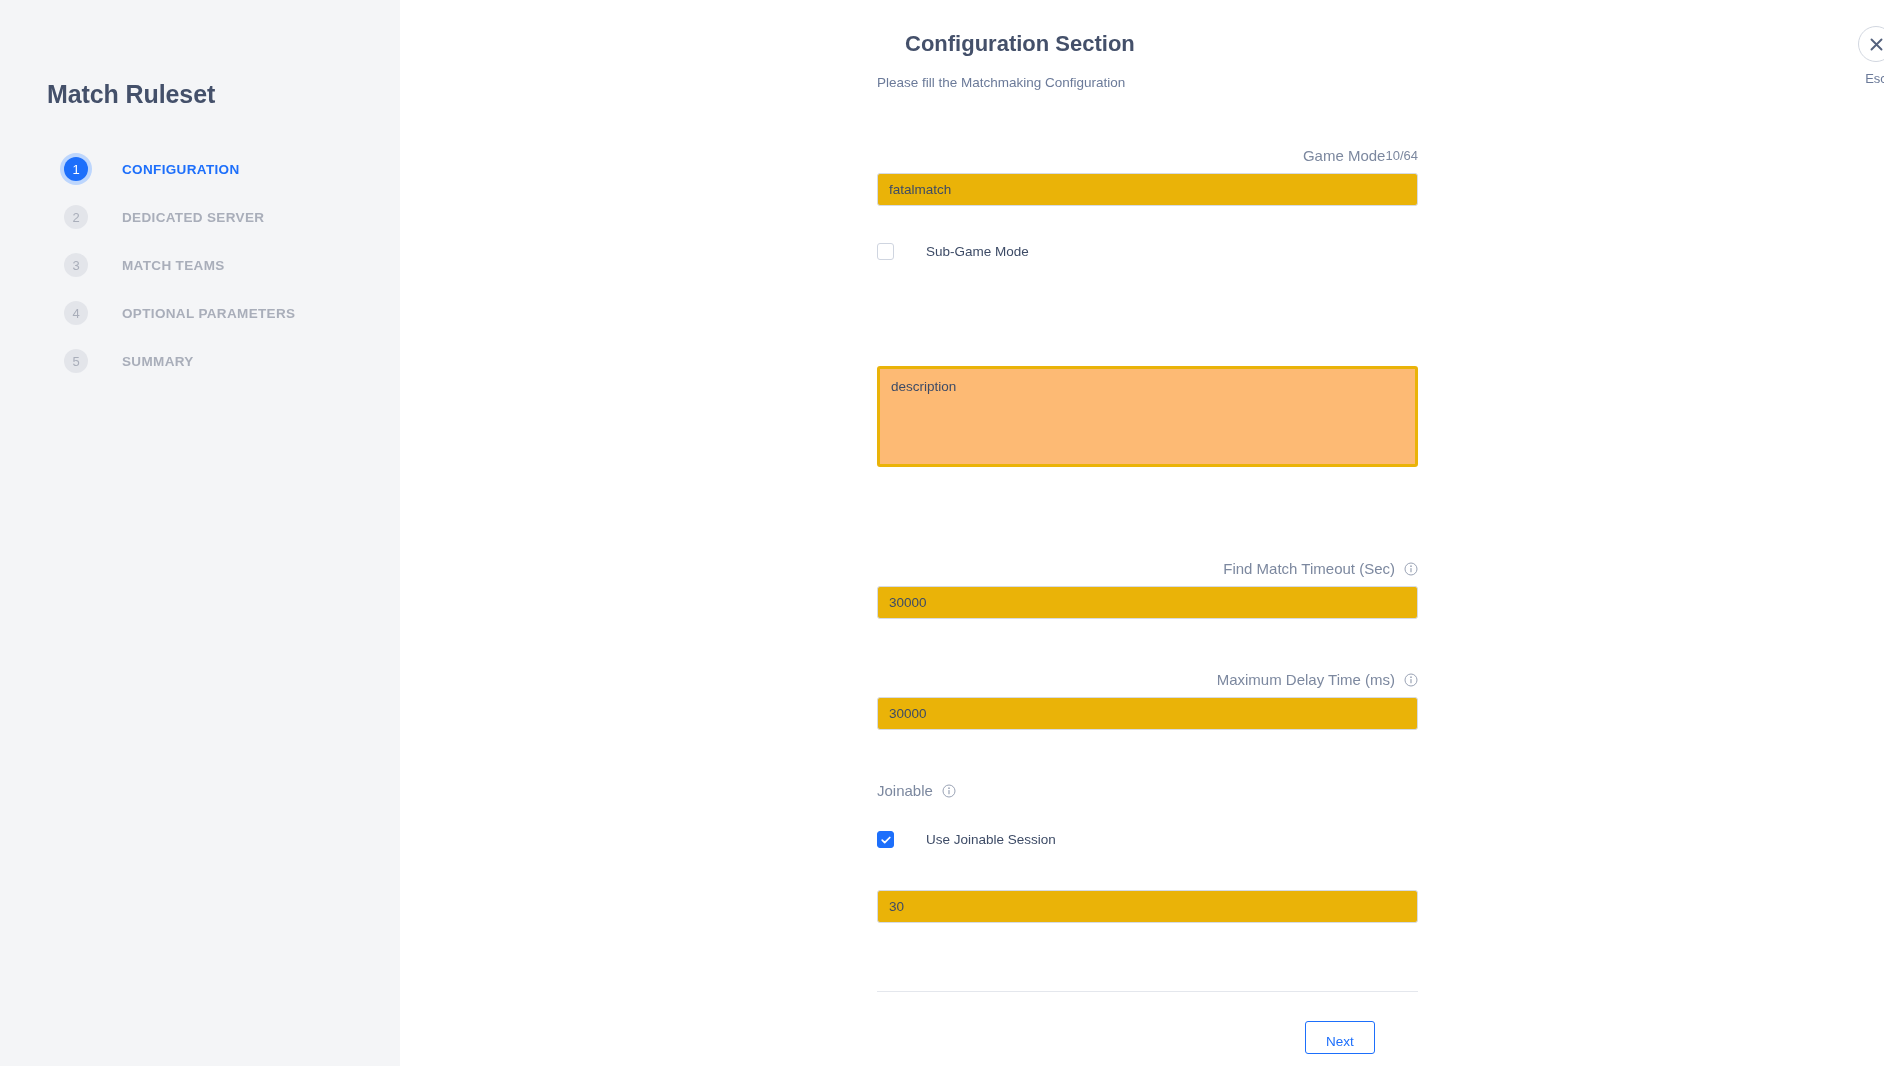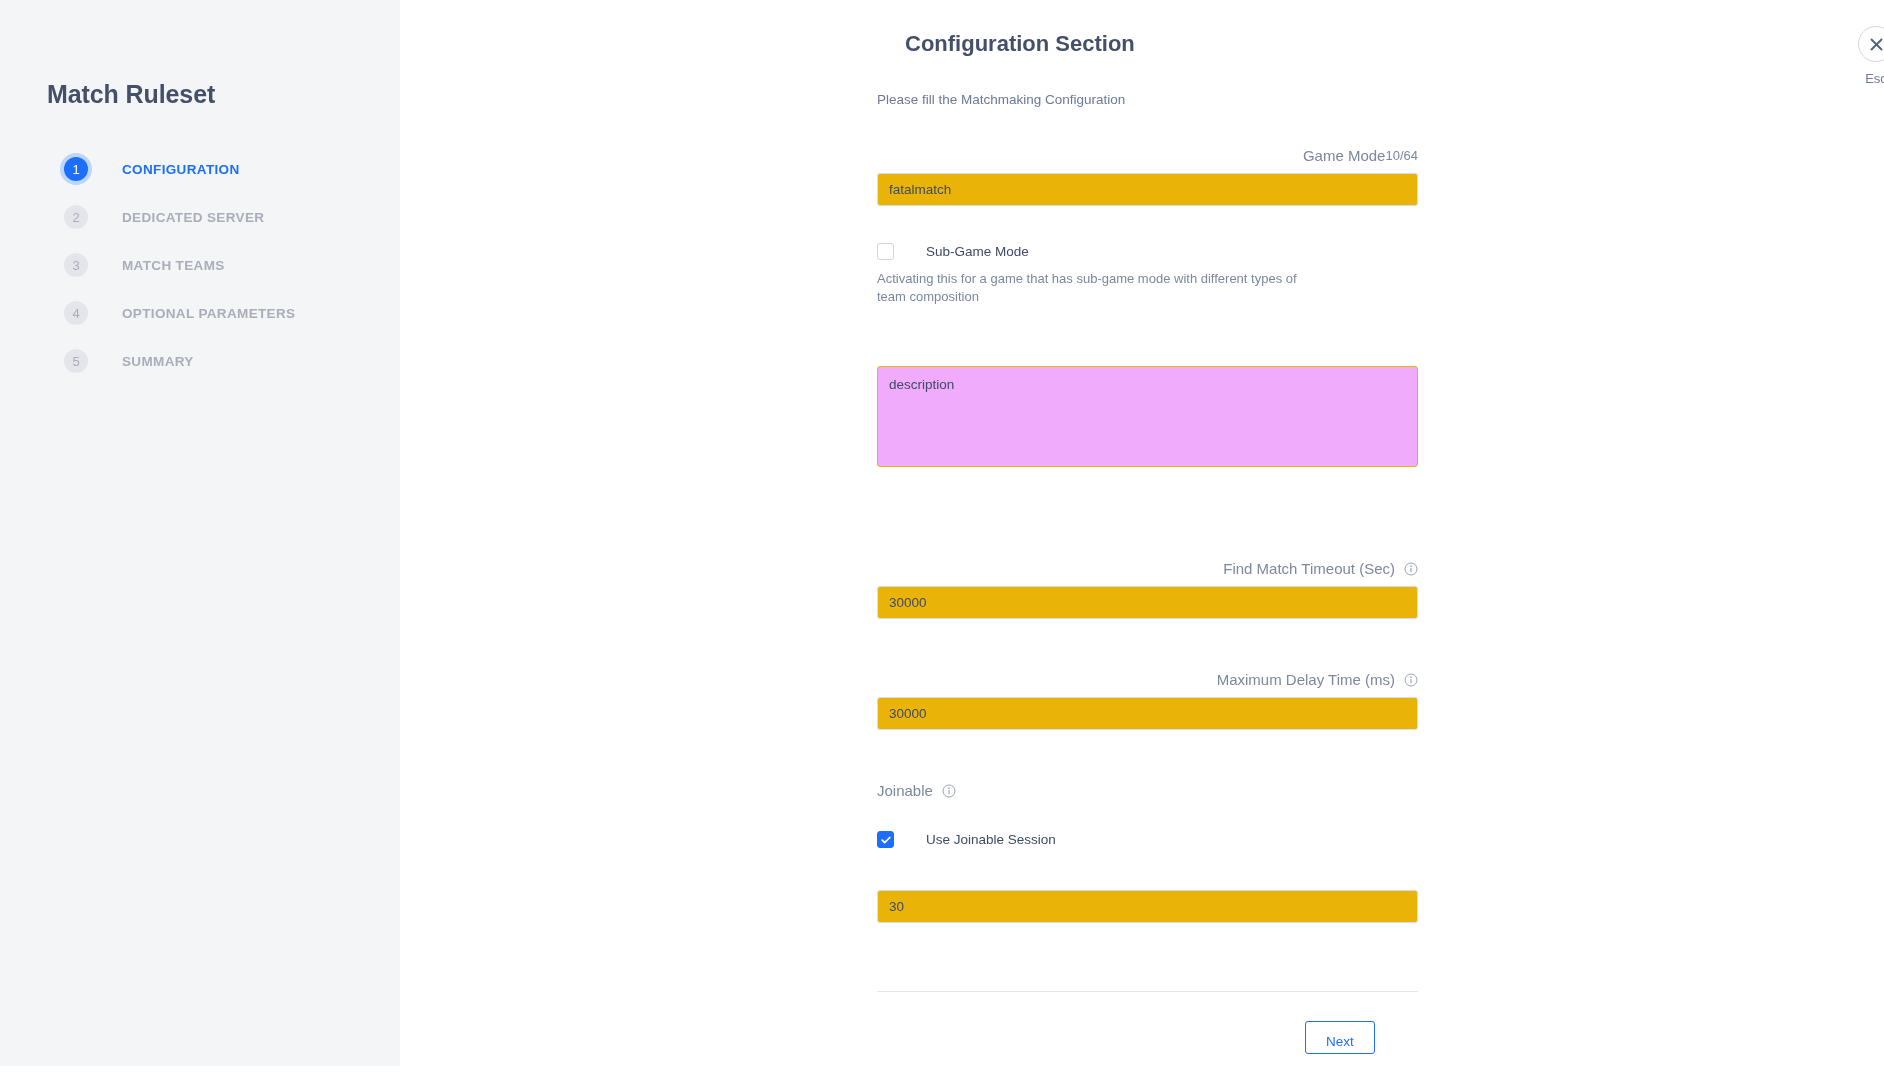--- a/index.html
+++ b/index.html
@@ -90,21 +90,20 @@
     font-size: 22px;
     font-weight: bold;
     color: #44506a;
     margin-left: 28px;
   }
   .page-subtitle {
     position: absolute;
     left: 477px; top: 75px;
     font-size: 13.5px;
     color: #6b7a99;
-    margin-top: 17px;
   }
 
   .field-label-row {
     display: flex;
     align-items: center;
     justify-content: flex-end;
     margin-bottom: 9px;
   }
   .field-label {
     font-size: 15px;
@@ -132,22 +131,22 @@
     border-radius: 3px;
     padding: 0 11px;
     font-size: 13.5px;
     font-family: "Liberation Sans", sans-serif;
     color: #3d4b66;
     outline: none;
   }
   .text-area {
     width: 541px;
     height: 101px;
-    background: #f0abfc;
-    border: 1px solid #eab308;
+    background: #fdba74;
+    border: 3px solid #eab308;
     border-radius: 3px;
     padding: 9px 11px;
     font-size: 13.5px;
     font-family: "Liberation Sans", sans-serif;
     color: #3d4b66;
     outline: none;
     resize: none;
     line-height: 1.4;
   }
 
@@ -285,21 +284,20 @@
         <span class="counter">10/64</span>
       </div>
       <input class="text-input" type="text" value="fatalmatch" style="">
     </div>
 
     <div class="blk" style="top:243px;">
       <div class="check-row">
         <span class="cb off"></span>
         <span class="cb-label">Sub-Game Mode</span>
       </div>
-      <div class="helper">Activating this for a game that has sub-game mode with different types of team composition</div>
     </div>
 
     <div class="blk" style="top:366px;">
       <textarea class="text-area" style="">description</textarea>
     </div>
 
     <div class="blk" style="top:560px;">
       <div class="field-label-row">
         <span class="field-label">
           <span>Find Match Timeout (Sec)</span>

